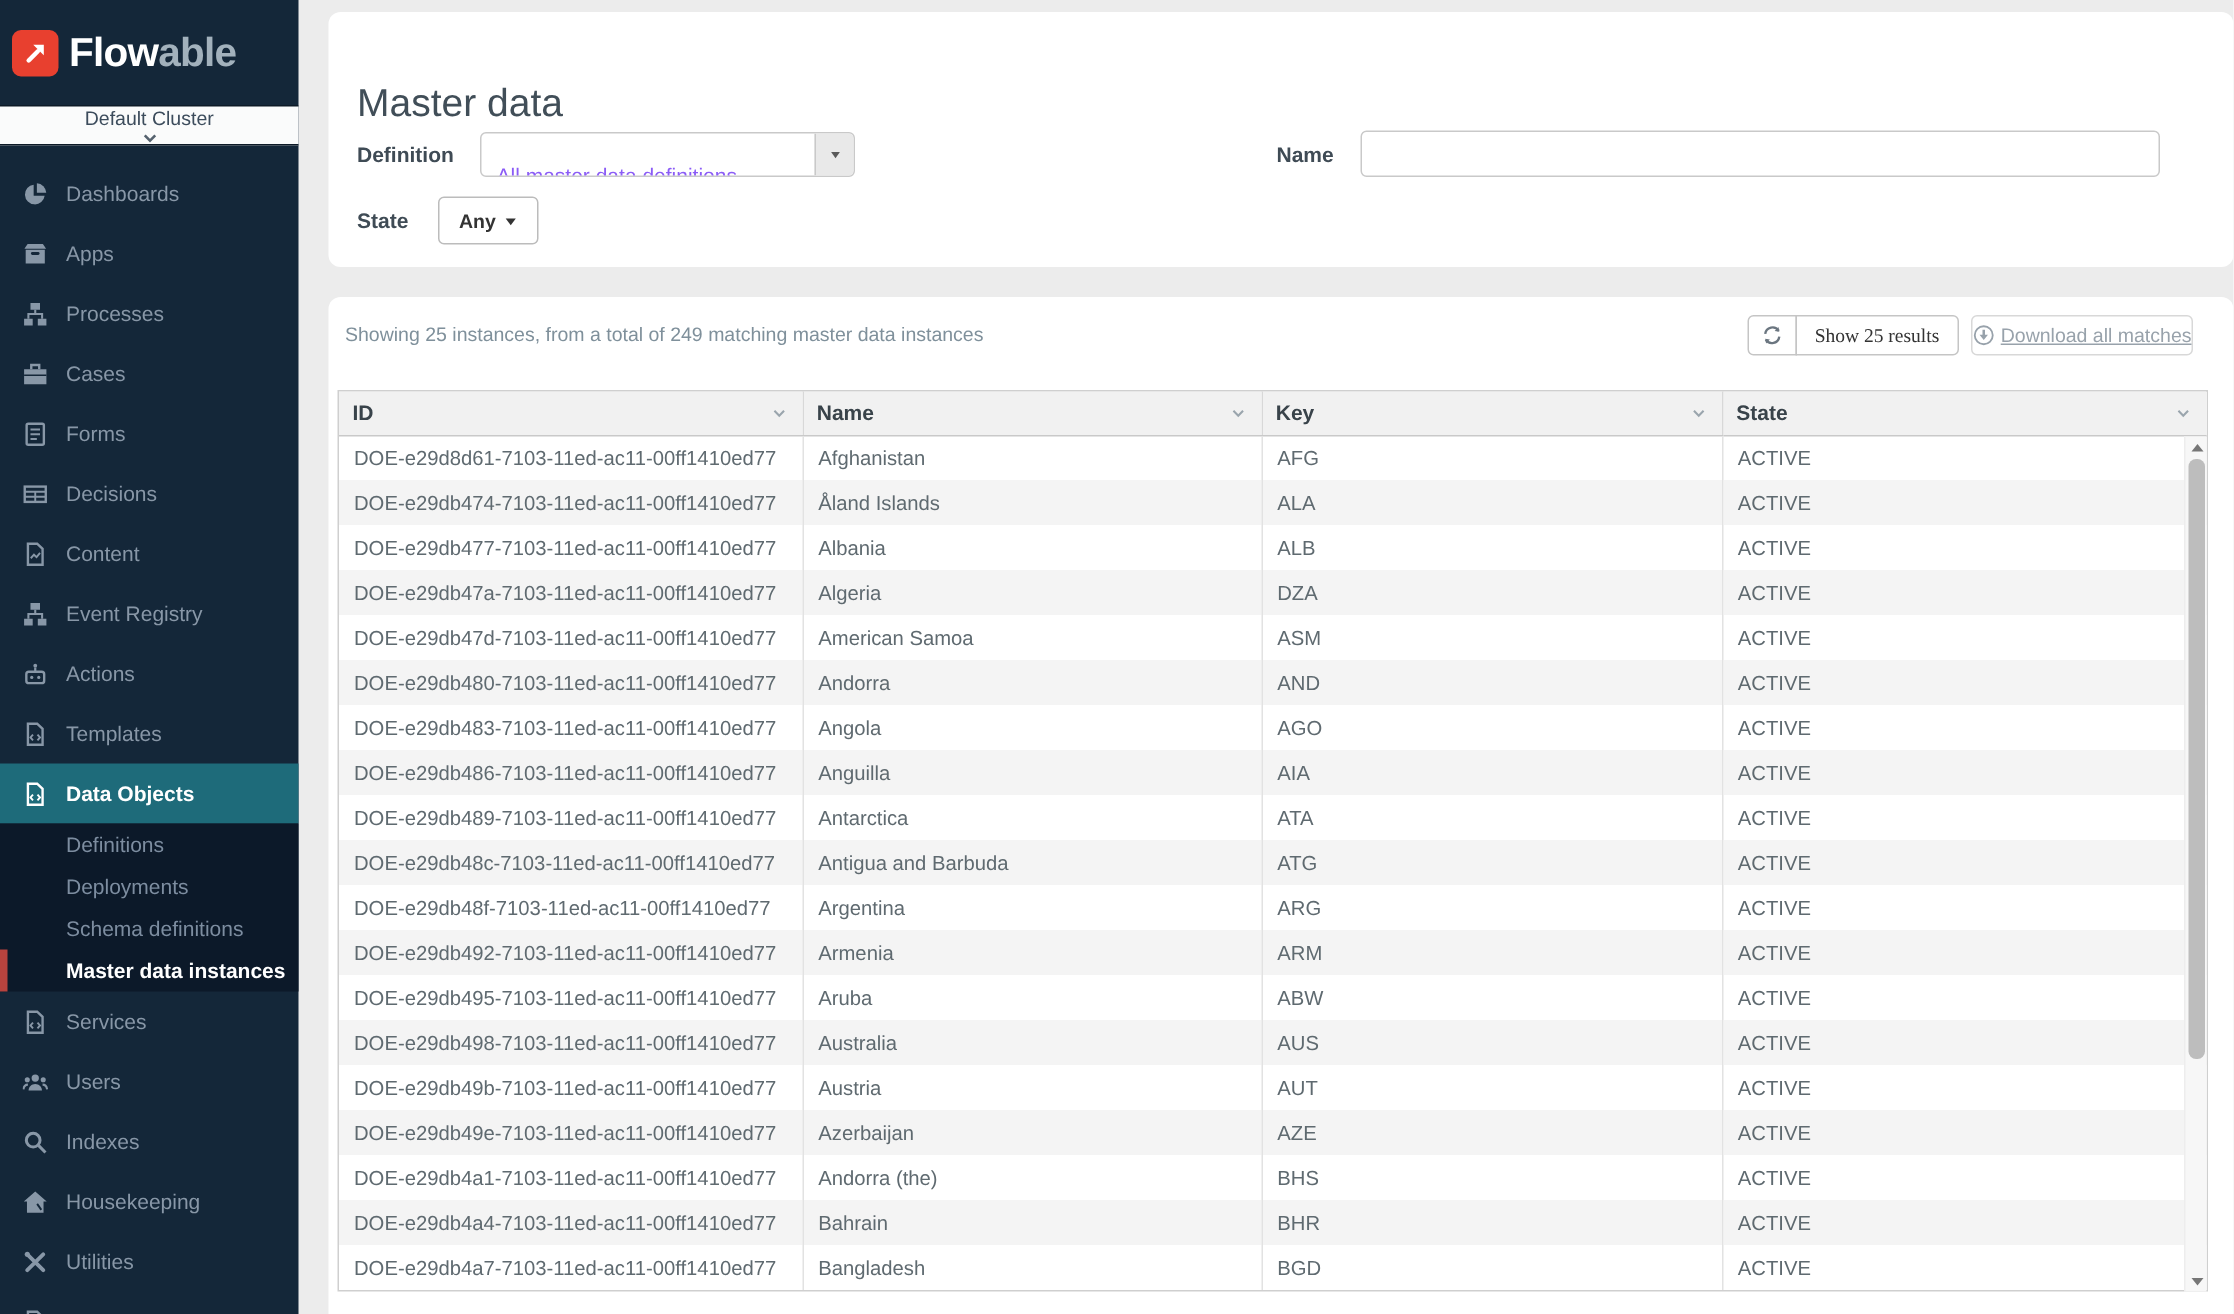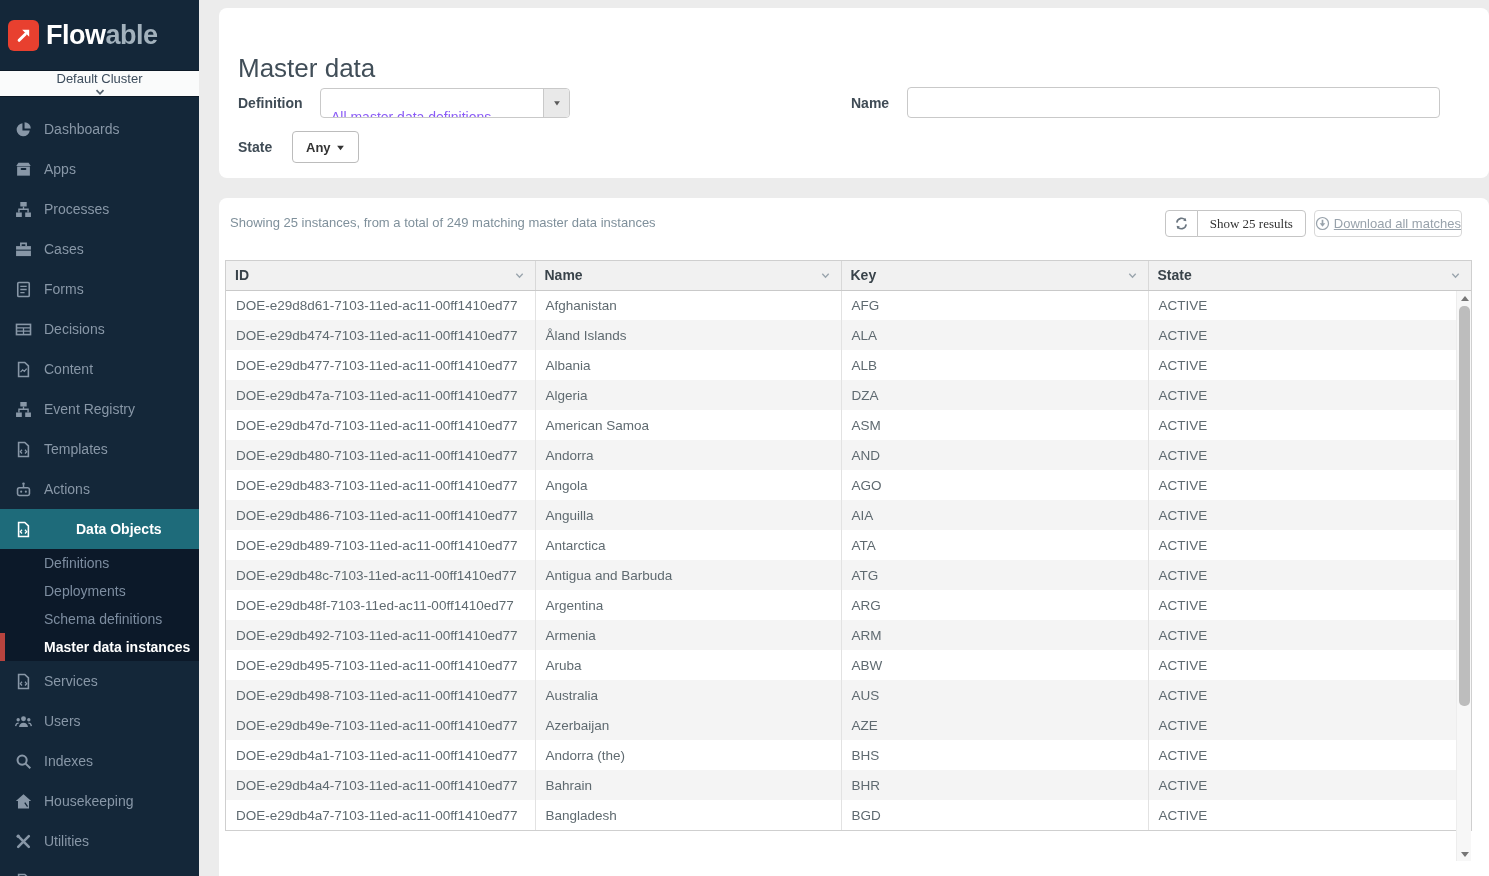--- a/index.html
+++ b/index.html
@@ -19,21 +19,21 @@
   .logo-able { color:#a2b1bc; }
   .cluster-bar { height:27px; background:#fafbfb; color:#3c4c5c; font-size:13px;
     display:flex; align-items:center; justify-content:space-between; padding:0 9px;
     border-top:1px solid #0d1a27; border-bottom:1px solid #0d1a27; cursor:pointer;flex-direction:column; }
   .cluster-bar .chev { color:#55626e; display:inline-flex; }
   .nav { padding-top:12px; }
   .nav-item { height:40px; display:flex; align-items:center; padding-left:14px;
     font-size:14px; color:#8897a7; cursor:pointer; white-space:nowrap; }
   .nav-item .nav-icon { width:18px; height:18px; margin-right:12px; display:inline-flex;
     align-items:center; justify-content:center; flex:none; }
-  .nav-item.active { background:#1e6b7a; color:#ffffff; font-weight:700;gap:32px; }
+  .nav-item.active { background:#1e6b7a; color:#ffffff; font-weight:700; }
   .submenu { background:#0c1929; }
   .sub-item { height:28px; display:flex; align-items:center; padding-left:44px;
     font-size:14px; color:#7d8da0; cursor:pointer; position:relative; white-space:nowrap; }
   .sub-item.active { color:#ffffff; font-weight:700; }
   .sub-indicator { position:absolute; left:0; top:0; width:5px; height:28px; background:#b8433e; }
   
   .main { position:absolute; left:199px; top:0; width:1028px; height:876px; background:#ececec; }
   .card { position:absolute; background:#ffffff; }
   .card1 { left:20px; top:8px; width:1270px; height:170px; border-radius:8px; }
   .card2 { left:20px; top:198px; width:1270px; height:678px; border-radius:8px 8px 0 0; }
@@ -188,37 +188,37 @@
           <svg width="17" height="17" viewBox="0 0 16 16">
             <path d="M5 1h6v4.2H5zM1 10.8h5.4V15H1zM9.6 10.8H15V15H9.6z" fill="currentColor"></path>
             <path d="M8 5.2v2.6M3.7 10.8V7.8h8.6v3" fill="none" stroke="currentColor" stroke-width="1.3"></path>
           </svg>
         </span>
         <span class="nav-label">Event Registry</span>
       </div>
       <div class="nav-item">
         <span class="nav-icon">
           <svg width="17" height="17" viewBox="0 0 16 16">
-            <path d="M3.4 1.4h5.8l3.4 3.2v10H3.4z" fill="none" stroke="currentColor" stroke-width="1.5"></path>
-            <path d="M6.6 8.2 5 10l1.6 1.8M9.4 8.2 11 10l-1.6 1.8" fill="none" stroke="currentColor" stroke-width="1.2"></path>
-          </svg>
-        </span>
-        <span class="nav-label">Templates</span>
-      </div>
-      <div class="nav-item">
-        <span class="nav-icon">
-          <svg width="17" height="17" viewBox="0 0 16 16">
             <rect x="2.4" y="6.4" width="11.2" height="7.2" rx="1.6" fill="none" stroke="currentColor" stroke-width="1.5"></rect>
             <circle cx="5.8" cy="10" r="1" fill="currentColor"></circle>
             <circle cx="10.2" cy="10" r="1" fill="currentColor"></circle>
             <path d="M8 6.2V3.8" stroke="currentColor" stroke-width="1.4"></path>
             <circle cx="8" cy="2.6" r="1.2" fill="currentColor"></circle>
           </svg>
         </span>
         <span class="nav-label">Actions</span>
+      </div>
+      <div class="nav-item">
+        <span class="nav-icon">
+          <svg width="17" height="17" viewBox="0 0 16 16">
+            <path d="M3.4 1.4h5.8l3.4 3.2v10H3.4z" fill="none" stroke="currentColor" stroke-width="1.5"></path>
+            <path d="M6.6 8.2 5 10l1.6 1.8M9.4 8.2 11 10l-1.6 1.8" fill="none" stroke="currentColor" stroke-width="1.2"></path>
+          </svg>
+        </span>
+        <span class="nav-label">Templates</span>
       </div>
       <div class="nav-item active">
         <span class="nav-icon">
           <svg width="17" height="17" viewBox="0 0 16 16">
             <path d="M3.4 1.4h5.8l3.4 3.2v10H3.4z" fill="none" stroke="currentColor" stroke-width="1.5"></path>
             <path d="M6.6 8.2 5 10l1.6 1.8M9.4 8.2 11 10l-1.6 1.8" fill="none" stroke="currentColor" stroke-width="1.2"></path>
           </svg>
         </span>
         <span class="nav-label">Data Objects</span>
       </div>
@@ -466,20 +466,26 @@
               <td>Aruba</td>
               <td>ABW</td>
               <td>ACTIVE</td>
             </tr>
             <tr class="alt">
               <td>DOE-e29db498-7103-11ed-ac11-00ff1410ed77</td>
               <td>Australia</td>
               <td>AUS</td>
               <td>ACTIVE</td>
             </tr>
+            <tr>
+              <td>DOE-e29db49b-7103-11ed-ac11-00ff1410ed77</td>
+              <td>Austria</td>
+              <td>AUT</td>
+              <td>ACTIVE</td>
+            </tr>
             <tr class="alt">
               <td>DOE-e29db49e-7103-11ed-ac11-00ff1410ed77</td>
               <td>Azerbaijan</td>
               <td>AZE</td>
               <td>ACTIVE</td>
             </tr>
             <tr>
               <td>DOE-e29db4a1-7103-11ed-ac11-00ff1410ed77</td>
               <td>Andorra (the)</td>
               <td>BHS</td>

